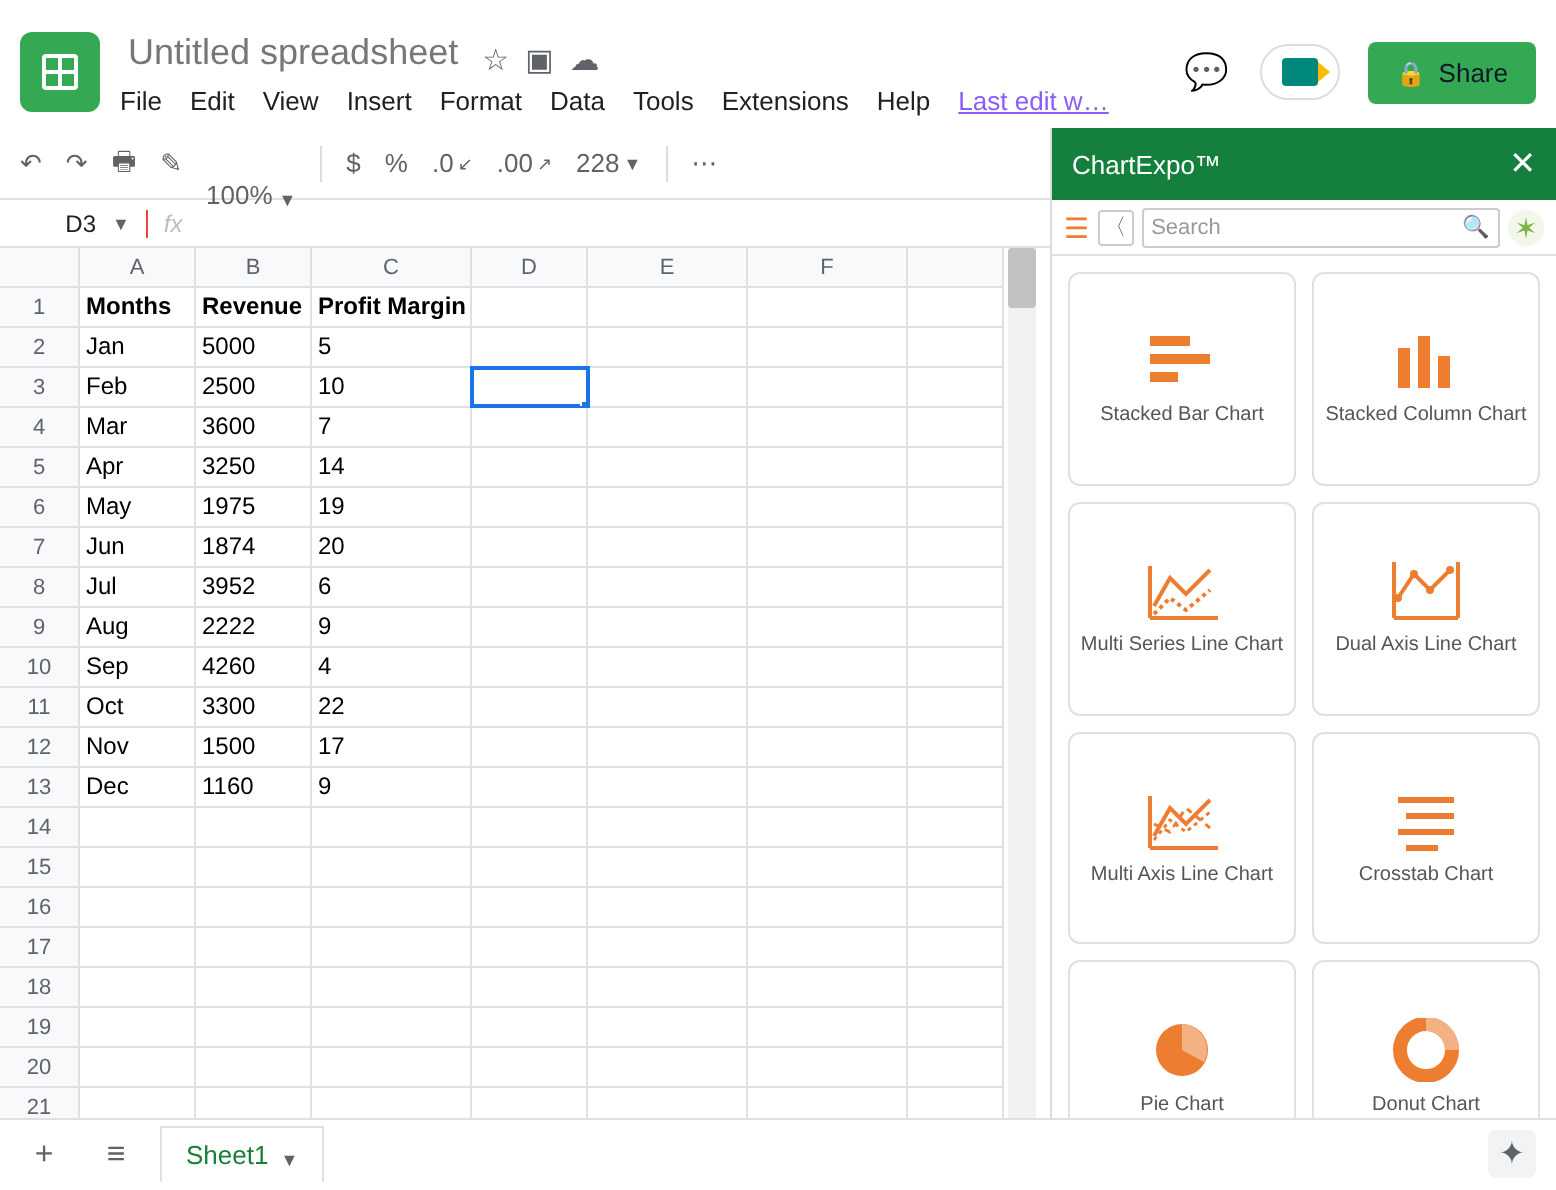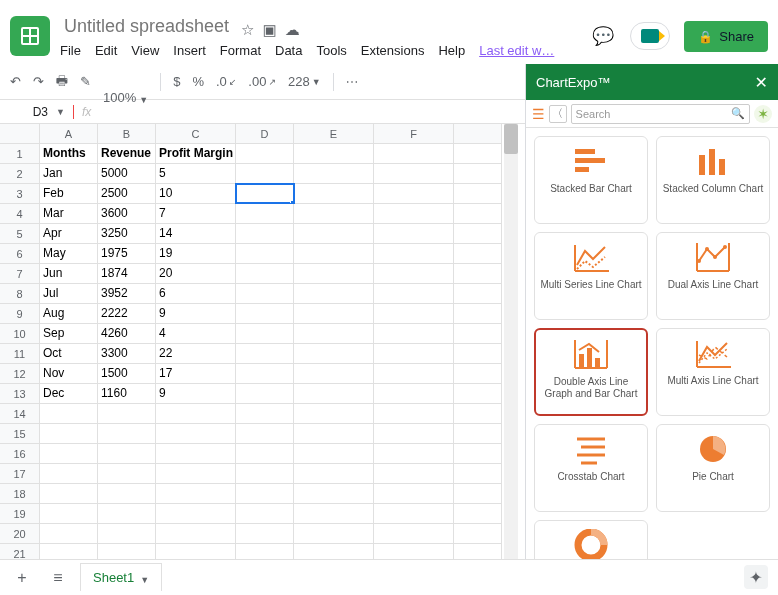--- a/index.html
+++ b/index.html
@@ -59,21 +59,21 @@
 .sidebar { position:absolute; top:64px; right:0; width: 253px; bottom:0; background:#fff; border-left:1px solid #dadce0;}
 .side-header { height:36px; background:#15803d; color:#fff; display:flex; align-items:center; padding:0 10px; font-size:13px; font-weight:500;}
 .side-close { margin-left:auto; cursor:pointer; font-size:16px;}
 .side-toolbar { height:28px; display:flex; align-items:center; padding:0 6px; gap:4px; border-bottom:1px solid #e0e0e0;}
 .ham { color:#ed7d31; font-size:14px; cursor:pointer;}
 .back-btn { width:18px; height:18px; border:1px solid #ccc; border-radius:2px; display:flex; align-items:center; justify-content:center; font-size:11px; cursor:pointer; color:#5f6368;}
 .searchbox { flex:1; height:20px; border:1px solid #ccc; border-radius:2px; display:flex; align-items:center; padding:0 4px; font-size:11px; color:#999;}
 .search-icon { margin-left:auto; color:#5f6368;}
 .bell { color:#7cb342; font-size:14px; cursor:pointer; background:#f1f8e9; border-radius:50%; width:18px; height:18px; display:flex; align-items:center; justify-content:center;}
 .chart-grid { display:grid; grid-template-columns: 1fr 1fr; gap:8px; padding:8px; overflow-y:auto; height: calc(100% - 64px);}
-.chart-card { border:1px solid #e0e0e0; border-radius:6px; padding:8px 4px; display:flex; flex-direction:column; align-items:center; cursor:pointer; min-height:88px;}
+.chart-card { border:1px solid #e0e0e0; border-radius:6px; padding:8px 4px; display:flex; flex-direction:column; align-items:center; justify-content:center; cursor:pointer; min-height:88px;}
 .chart-card.hl { border: 2px solid #c0392b; }
 .chart-ico { width:40px; height:32px; color:#ed7d31; display:flex; align-items:center; justify-content:center;}
 .chart-label { font-size:10px; color:#555; text-align:center; margin-top:6px; line-height:1.2;}
 
 
 .sheets { position:absolute; bottom:0; left:0; right:0; height:36px; border-top:1px solid #e0e0e0; display:flex; align-items:center; padding: 0 8px; gap:8px; background:#fff;}
 .sheet-btn { width:28px; height:28px; display:flex; align-items:center; justify-content:center; color:#5f6368; cursor:pointer; font-size:16px;}
 .sheet-tab { padding: 6px 12px; border:1px solid #e0e0e0; border-bottom:none; border-radius: 0; font-size:13px; color:#188038; display:flex; align-items:flex-end; gap:6px; cursor:pointer; background:#fff; position:relative; top:-1px;}
 .explore { position:absolute; right:10px; bottom:6px; width:24px; height:24px; background:#f1f3f4; border-radius:4px; display:flex; align-items:center; justify-content:center; cursor:pointer; color:#5f6368;}
 
@@ -421,36 +421,20 @@
             <g fill="#ed7d31">
               <circle cx="6" cy="20" r="2"></circle>
               <circle cx="14" cy="8" r="2"></circle>
               <circle cx="22" cy="16" r="2"></circle>
               <circle cx="32" cy="6" r="2"></circle>
             </g>
           </svg>
         </div>
   <div class="chart-label">Dual Axis Line Chart</div>
       </div>
-      <div class="chart-card hl">
-        <div class="chart-ico">
-          <svg viewBox="0 0 40 32">
-            <line x1="4" y1="2" x2="4" y2="30" stroke="#ed7d31" stroke-width="2"></line>
-            <line x1="36" y1="2" x2="36" y2="30" stroke="#ed7d31" stroke-width="2"></line>
-            <line x1="4" y1="30" x2="36" y2="30" stroke="#ed7d31" stroke-width="2"></line>
-            <g fill="#ed7d31">
-              <rect x="8" y="16" width="5" height="14"></rect>
-              <rect x="16" y="10" width="5" height="20"></rect>
-              <rect x="24" y="20" width="5" height="10"></rect>
-            </g>
-            <polyline points="8,12 18,6 28,14" fill="none" stroke="#ed7d31" stroke-width="2"></polyline>
-          </svg>
-        </div>
-  <div class="chart-label">Double Axis Line Graph and Bar Chart</div>
-      </div>
       <div class="chart-card">
         <div class="chart-ico">
           <svg viewBox="0 0 40 32">
             <line x1="4" y1="4" x2="4" y2="30" stroke="#ed7d31" stroke-width="2"></line>
             <line x1="4" y1="30" x2="38" y2="30" stroke="#ed7d31" stroke-width="2"></line>
             <polyline points="6,24 14,10 22,18 34,6" fill="none" stroke="#ed7d31" stroke-width="2"></polyline>
             <polyline points="6,26 14,16 22,22 34,12" fill="none" stroke="#ed7d31" stroke-width="1.5" stroke-dasharray="2"></polyline>
             <polyline points="6,18 14,22 22,10 34,20" fill="none" stroke="#ed7d31" stroke-width="1.5" stroke-dasharray="3"></polyline>
           </svg>
         </div>

